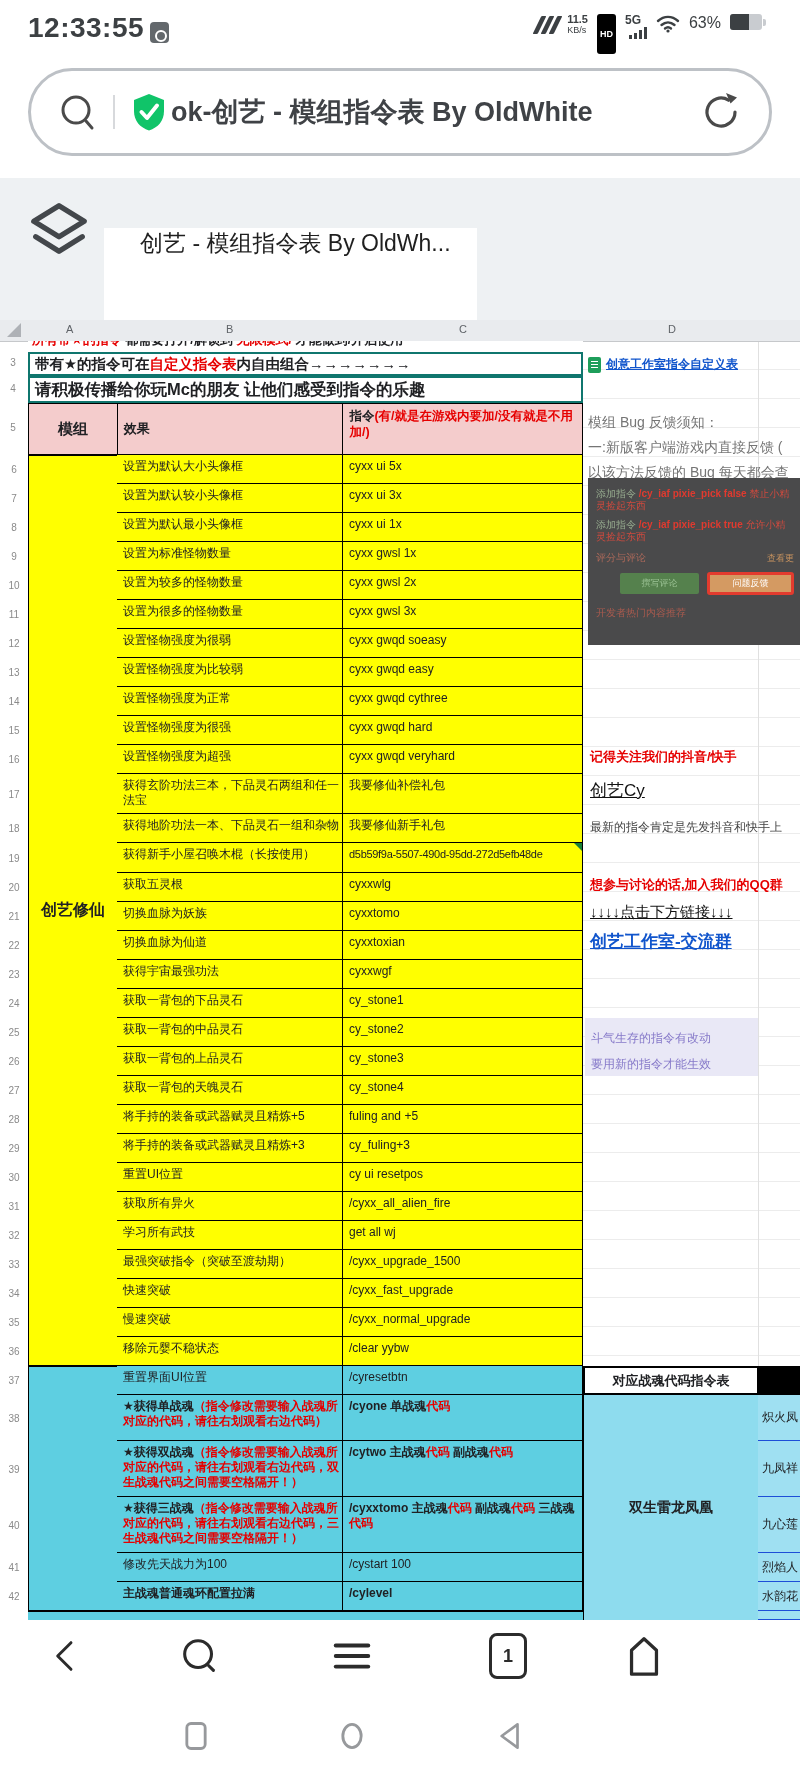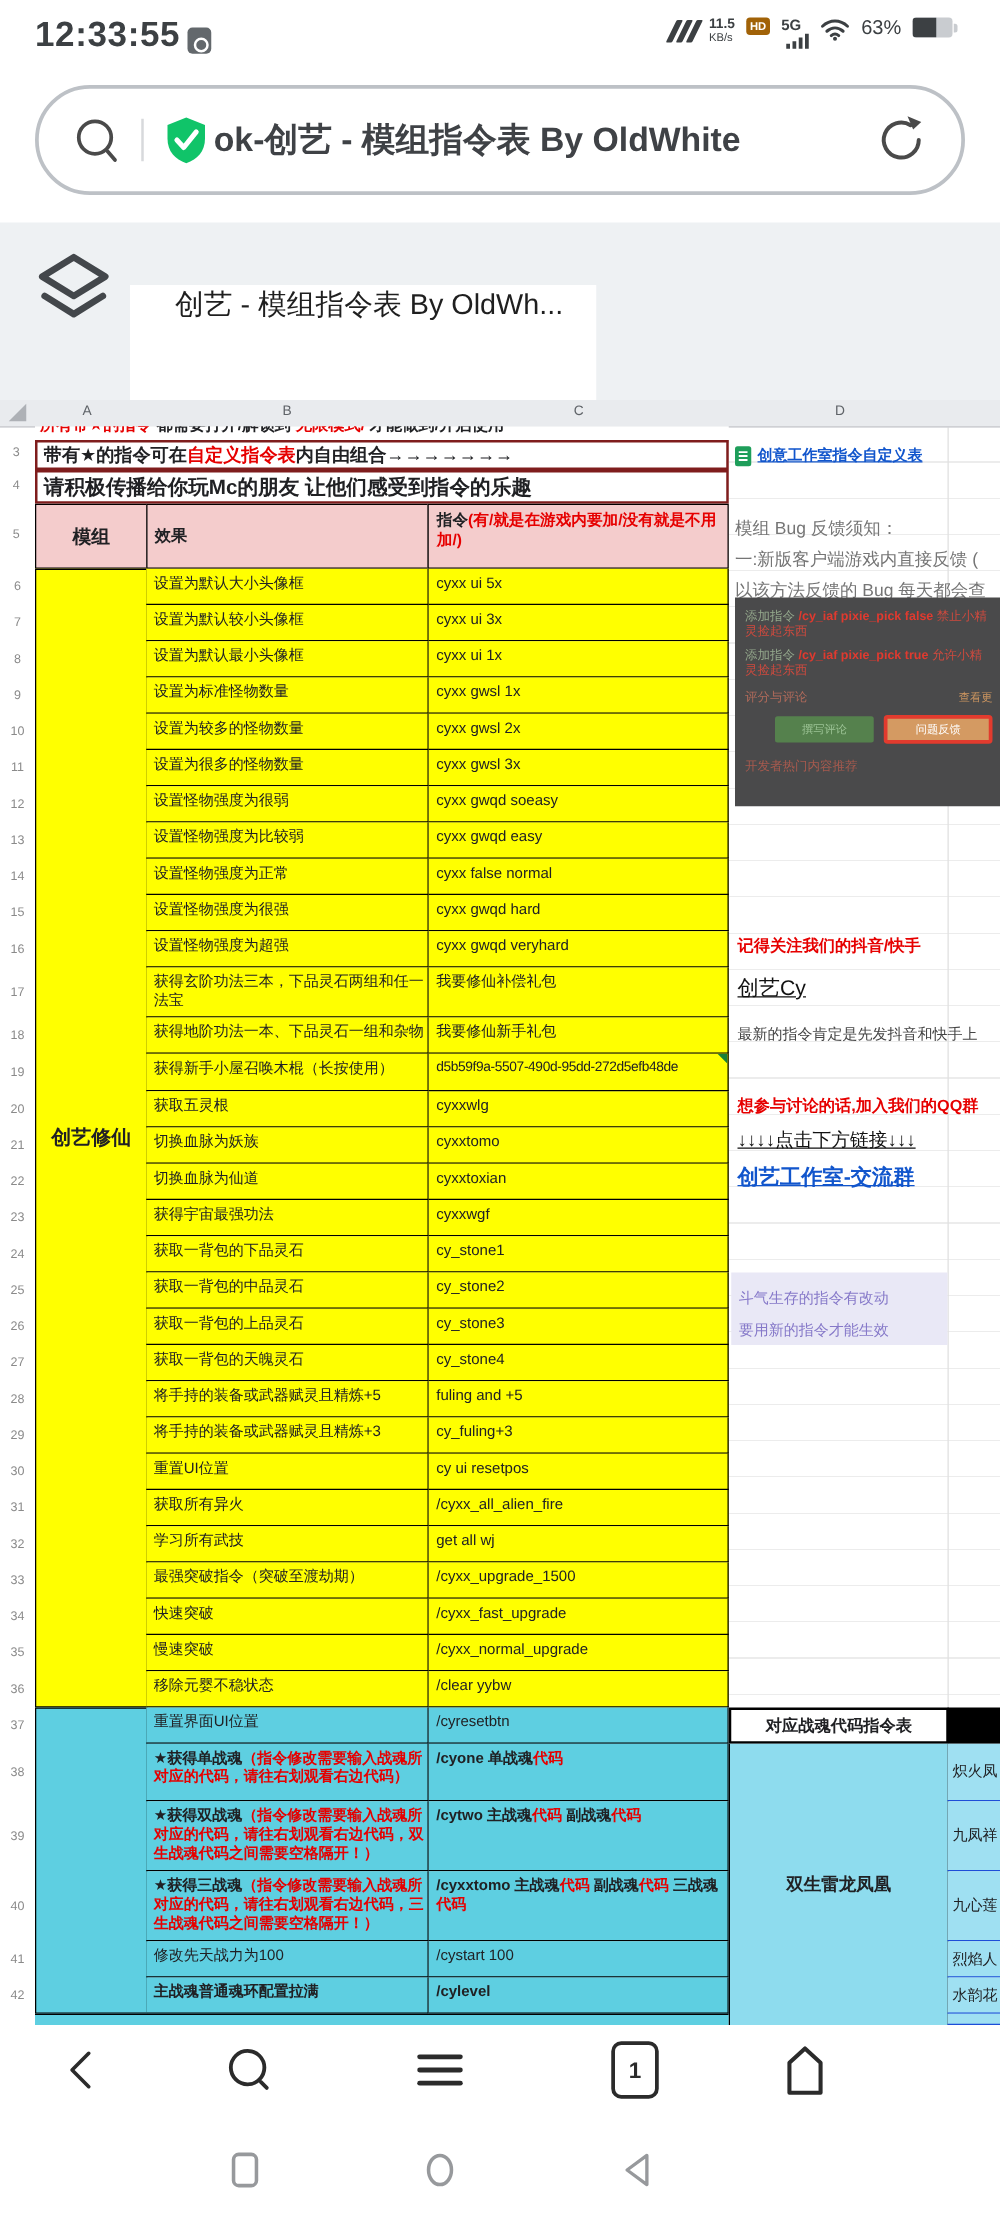--- a/index.html
+++ b/index.html
@@ -9,21 +9,21 @@
 
   
   .time{left:28px;top:12px;font-size:28px;font-weight:600;color:#3c4043;letter-spacing:.5px;}
   .time-badge{left:150px;top:22px;width:19px;height:21px;background:#63686c;border-radius:4px;}
   .time-badge:after{content:"";position:absolute;left:5px;top:8px;width:8px;height:8px;border:2px solid #fff;border-radius:50%;}
   .status-right{right:34px;top:14px;display:flex;align-items:flex-start;gap:9px;}
   .sig{display:flex;align-items:flex-end;gap:3px;height:20px;}
   .sig i{display:block;width:5px;height:18px;background:#3c4043;transform:skewX(-26deg);border-radius:1px;}
   .speed{display:flex;flex-direction:column;align-items:flex-start;line-height:1;color:#3c4043;}
   .speed b{font-size:11px;} .speed span{font-size:9px;margin-top:1px;}
-  .hd{background:#a16207;color:#fff;font-size:9px;font-weight:700;border-radius:3px;padding:2px 3px;}
+  .hd{background:#000000;color:#fff;font-size:9px;font-weight:700;border-radius:3px;padding:15px 3px;}
   .fiveg{display:flex;flex-direction:column;align-items:flex-start;line-height:1;color:#3c4043;}
   .fiveg b{font-size:12px;}
   .bars{display:flex;align-items:flex-end;gap:2px;margin-top:1px;margin-left:4px;}
   .bars i{display:block;width:3px;background:#3c4043;}
   .batt{display:flex;align-items:center;}
   .batt .body{width:32px;height:16px;border-radius:3px;background:#c9ccd0;overflow:hidden;display:flex;}
   .batt .fill{width:60%;height:100%;background:#3c4043;}
   .batt .nub{width:3px;height:7px;background:#c9ccd0;border-radius:0 2px 2px 0;margin-left:1px;}
   .pct{font-size:16px;color:#3c4043;}
 
@@ -43,21 +43,21 @@
   
   .sheet{left:0;top:320px;width:800px;height:1303px;background:#fff;}
   .dgrid{left:583px;top:21px;width:217px;height:1025px;
          background:repeating-linear-gradient(180deg,transparent 0 28px,#ececec 28px 29px);}
   .dvline{left:758px;top:21px;width:1px;height:1025px;background:#e0e0e0;}
   .colhead{left:0;top:0;width:800px;height:21px;background:#e9ebee;border-bottom:1px solid #c6c8cb;}
   .colhead span{position:absolute;top:3px;font-size:11px;color:#5f6368;}
   .corner-tri{left:7px;top:4px;width:0;height:0;border-bottom:14px solid #aeb1b6;border-left:14px solid transparent;}
   .cliprow{left:28px;top:21px;width:555px;height:11px;overflow:hidden;border-bottom:2px solid #000;background:#fff;}
   .cliprow .inner{position:absolute;left:4px;top:-10px;font-size:13px;font-weight:700;white-space:nowrap;}
-  .rbox{left:28px;width:555px;box-sizing:border-box;border:2px solid #7f1d1d;background:#fff;display:flex;align-items:center;}
+  .rbox{left:28px;width:555px;box-sizing:border-box;border:2px solid #0f766e;background:#fff;display:flex;align-items:center;}
   .r3{top:32px;height:24px;font-size:14.5px;font-weight:700;}
   .r4{top:56px;height:27px;font-size:16.5px;font-weight:700;}
   .rbox .txt{padding-left:5px;white-space:nowrap;overflow:hidden;}
   .gutnum{position:absolute;left:0;width:26px;text-align:center;font-size:10px;color:#8a8a8a;}
   .hrow{left:28px;top:83px;width:555px;height:52px;display:flex;box-sizing:border-box;}
   .hcell{background:#f4cccc;border:1px solid #000;box-sizing:border-box;margin-left:-1px;}
   .ha{width:90px;display:flex;align-items:center;justify-content:center;font-size:15px;font-weight:700;margin-left:0;}
   .hb{width:227px;display:flex;align-items:center;font-size:13px;font-weight:700;padding-left:6px;}
   .hc{width:241px;font-size:12.5px;font-weight:700;padding:4px 0 0 6px;line-height:16px;}
   .rows{left:0;top:135px;width:583px;}
@@ -285,21 +285,21 @@
         <div class="trow ygroup" style="height: 29px;">
           <div class="gut">13</div>
           <div class="asp"></div>
           <div class="cell bcell"><span>设置怪物强度为比较弱</span></div>
           <div class="cell ccell"><span>cyxx gwqd easy</span></div>
         </div>
         <div class="trow ygroup" style="height: 29px;">
           <div class="gut">14</div>
           <div class="asp"></div>
           <div class="cell bcell"><span>设置怪物强度为正常</span></div>
-          <div class="cell ccell"><span>cyxx false normal</span></div>
+          <div class="cell ccell"><span>cyxx gwqd cythree</span></div>
         </div>
         <div class="trow ygroup" style="height: 29px;">
           <div class="gut">15</div>
           <div class="asp"></div>
           <div class="cell bcell"><span>设置怪物强度为很强</span></div>
           <div class="cell ccell"><span>cyxx gwqd hard</span></div>
         </div>
         <div class="trow ygroup" style="height: 29px;">
           <div class="gut">16</div>
           <div class="asp"></div>

